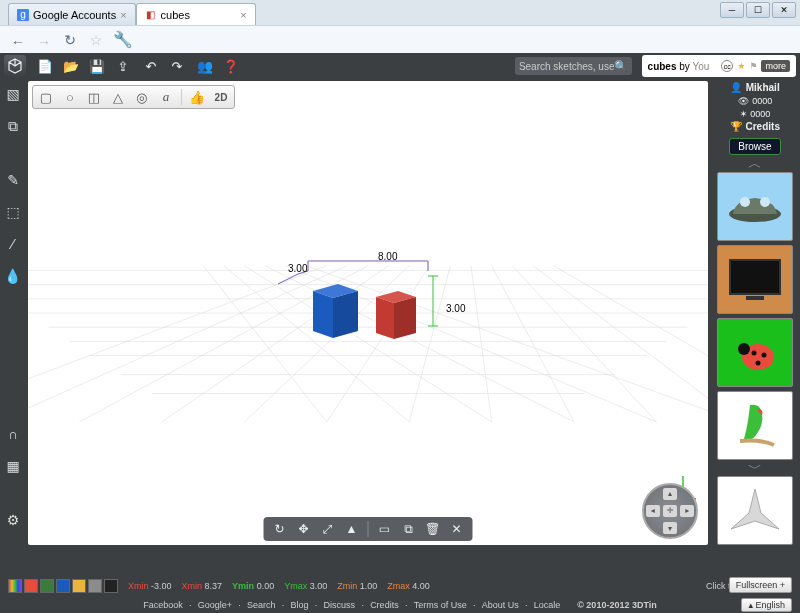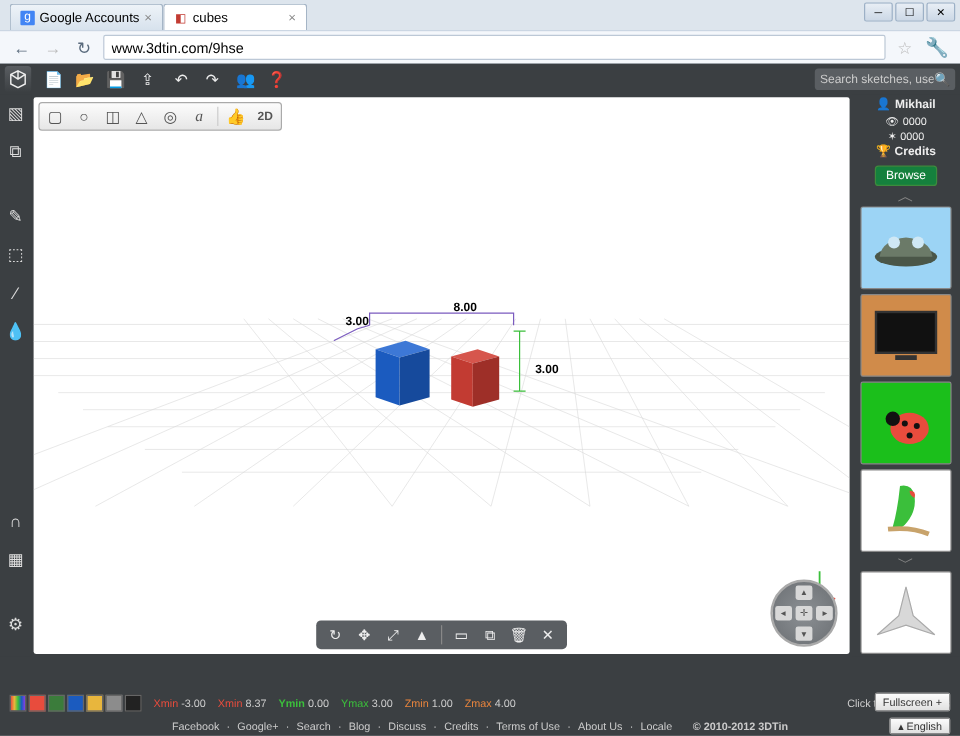--- a/index.html
+++ b/index.html
@@ -40,36 +40,36 @@
 .shape-bar { position: absolute; top: 6px; left: 6px; background: linear-gradient(#fcfcfc,#e6e6e6); border: 1px solid #aaa; border-radius: 3px; display: flex; align-items: center; padding: 2px 4px; gap: 6px; z-index: 5; }
 .shape-btn { width: 18px; height: 18px; display: flex; align-items: center; justify-content: center; font-size: 13px; color: #555; cursor: pointer; }
 
 .viewport { flex: 1; background: #fff; position: relative; overflow: hidden; margin: 2px; border-radius: 2px; }
 
 
 .grid { position: absolute; inset: 0; }
 .grid svg { width: 100%; height: 100%; }
 
 .cube { position: absolute; }
-.dim-label { position: absolute; font-size: 10px; font-weight: bold; color: #000; }
+.dim-label { position: absolute; font-size: 10px; font-weight: normal; color: #000; }
 
 .axis-gizmo { position: absolute; right: 10px; bottom: 44px; width: 30px; height: 30px; }
 
 .view-dpad { position: absolute; right: 10px; bottom: 6px; width: 56px; height: 56px; background: radial-gradient(#8b8f93,#6b6f73); border-radius: 50%; border: 2px solid #aaa; display: grid; grid-template: repeat(3,1fr)/repeat(3,1fr); place-items: center; }
 .dpad-btn { width: 14px; height: 12px; background: #d8d8d8; border-radius: 2px; font-size: 8px; display: flex; align-items: center; justify-content: center; color: #555; cursor: pointer; }
 
 .bottom-toolbar { position: absolute; bottom: 4px; left: 50%; transform: translateX(-50%); background: #5a5e62; border-radius: 4px; display: flex; gap: 8px; padding: 4px 8px; }
 .bt-btn { width: 16px; height: 16px; color: #eee; display: flex; align-items: center; justify-content: center; font-size: 12px; cursor: pointer; }
 
 .right-panel { width: 90px; background: #3b3f42; display: flex; flex-direction: column; align-items: center; padding: 2px 4px; gap: 4px; overflow: hidden; }
 .user-block { color: #eee; font-size: 10px; text-align: center; line-height: 1.4; }
 .user-name { font-weight: bold; display: flex; align-items: center; gap: 3px; justify-content: center; }
 .stat { display: flex; align-items: center; gap: 3px; justify-content: center; font-size: 9px; }
 .leaders { display: flex; align-items: center; gap: 3px; font-weight: bold; font-size: 10px; }
-.browse-btn { background: #15803d; color: #fff; border: 1px solid #3d8b3d; border-radius: 3px; padding: 2px 8px; font-size: 10px; cursor: pointer; }
+.browse-btn { background: #0f172a; color: #fff; border: 1px solid #3d8b3d; border-radius: 3px; padding: 2px 8px; font-size: 10px; cursor: pointer; }
 .chev { color: #888; font-size: 14px; cursor: pointer; line-height: 0.6; }
 .thumb { width: 76px; height: 76px; border: 1px solid #888; border-radius: 2px; display: flex; align-items: center; justify-content: center; overflow: hidden; cursor: pointer; }
 
 .app-footer { background: #3b3f42; color: #ccc; font-size: 9px; margin-top: 28px; }
 .footer-row1 { display: flex; align-items: center; padding: 4px 8px; gap: 10px; }
 .palette { display: flex; gap: 2px; }
 .sw { width: 14px; height: 14px; border: 1px solid #666; cursor: pointer; }
 .coords { display: flex; gap: 10px; font-size: 9px; }
 .coord-label { font-size: 9px; }
 .open-controls { margin-left: auto; cursor: pointer; }
@@ -98,21 +98,20 @@
     <div class="tab">
       <span class="favicon" style="color:#c23b32;">◧</span>
       <span>cubes</span>
       <span class="close">×</span>
     </div>
   </div>
   <div class="addr-bar">
     <div class="nav-btn">←</div>
     <div class="nav-btn" style="color:#bbb;">→</div>
     <div class="nav-btn">↻</div>
-    <input class="url-input" value="www.3dtin.com/9hse" style="">
     <div class="nav-btn" style="color:#bbb;">☆</div>
     <div class="wrench">🔧</div>
   </div>
 </div>
 
 <div class="app">
   <div class="app-top">
     <div class="logo">
       <svg width="16" height="16" viewBox="0 0 16 16">
           <path d="M8 1 L14 4 L14 12 L8 15 L2 12 L2 4 Z M8 1 L8 8 M2 4 L8 8 L14 4" fill="none" stroke="#eee" stroke-width="1.2"></path>
@@ -129,20 +128,29 @@
       <div class="top-tool">↷</div>
     </div>
     <div class="top-tools">
       <div class="top-tool">👥</div>
       <div class="top-tool">❓</div>
     </div>
     <div style="flex:1"></div>
     <div class="search-wrap">
       <input class="search-input" placeholder="Search sketches, users..." style="">
       <span style="color:#eee;font-size:11px;">🔍</span>
+    </div>
+    <div class="license-box">
+      <div style="text-align:right;margin-right:4px;">
+        <span class="title-label"><b>cubes</b> <span>by</span> <span style="color:#888;">You</span></span>
+      </div>
+      <span style="border:1px solid #888;border-radius:50%;width:12px;height:12px;display:inline-flex;align-items:center;justify-content:center;font-size:7px;">cc</span>
+      <span style="color:#e8b63d;font-size:9px;">★</span>
+      <span style="color:#aaa;font-size:9px;">⚑</span>
+      <span class="more-btn">more</span>
     </div>
   </div>
 
   <div class="app-body">
     <div class="left-tools">
       <div class="lt">▧</div>
       <div class="lt">⧉</div>
       <div style="height:8px"></div>
       <div class="lt">✎</div>
       <div class="lt">⬚</div>

